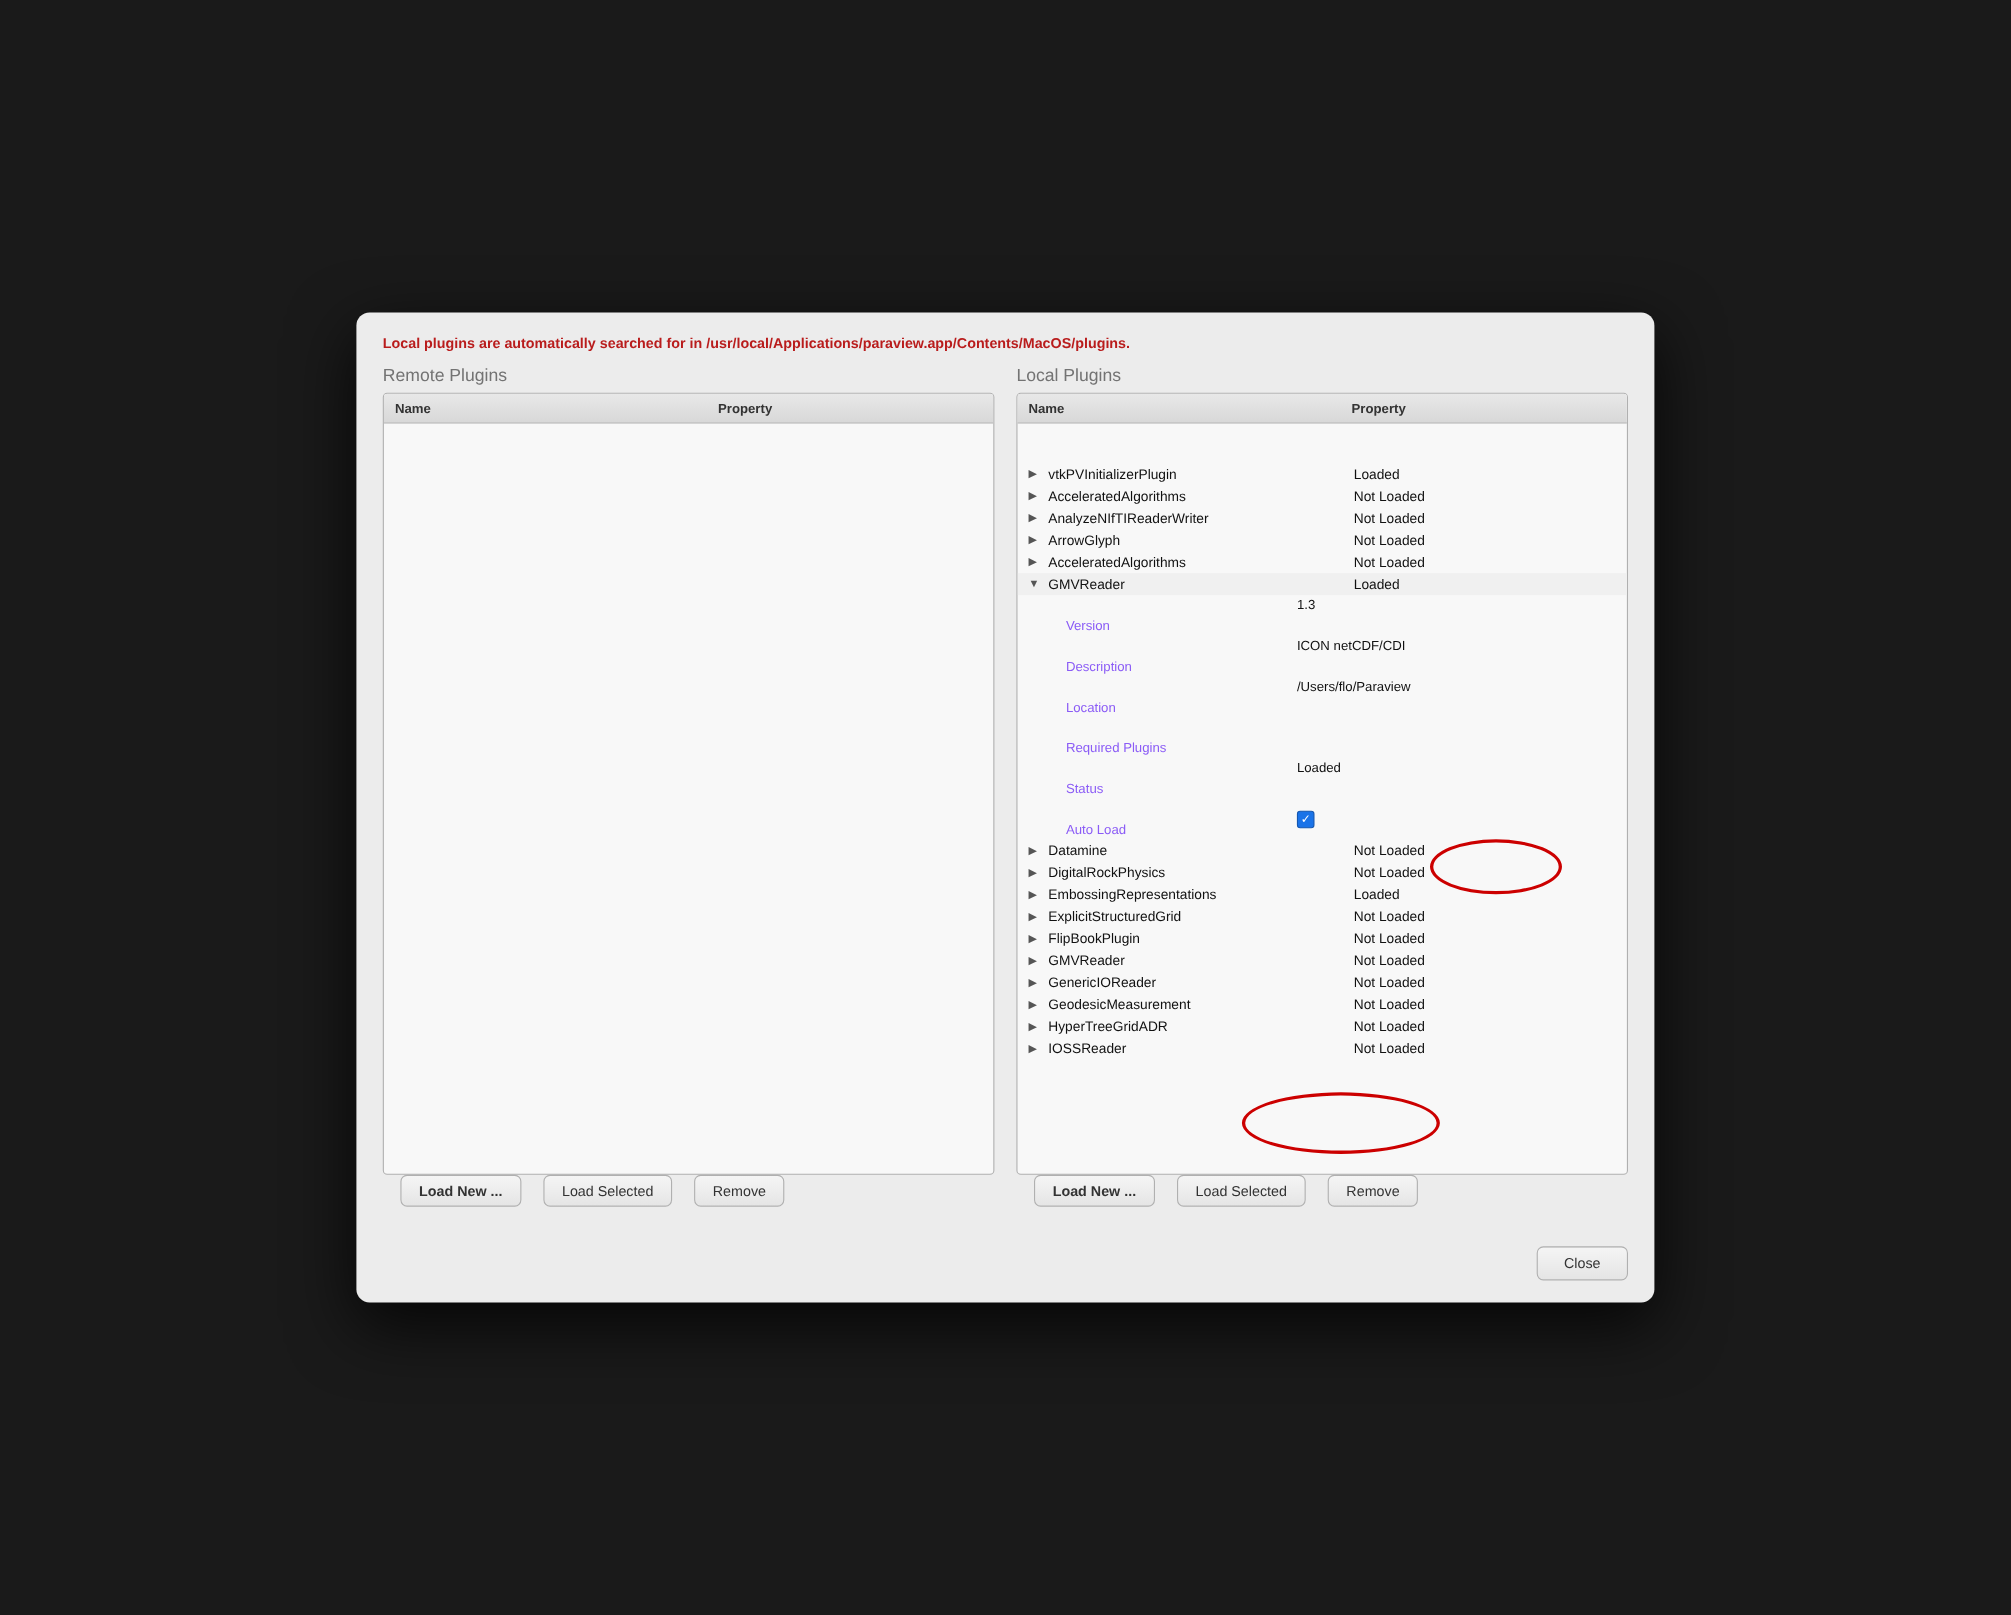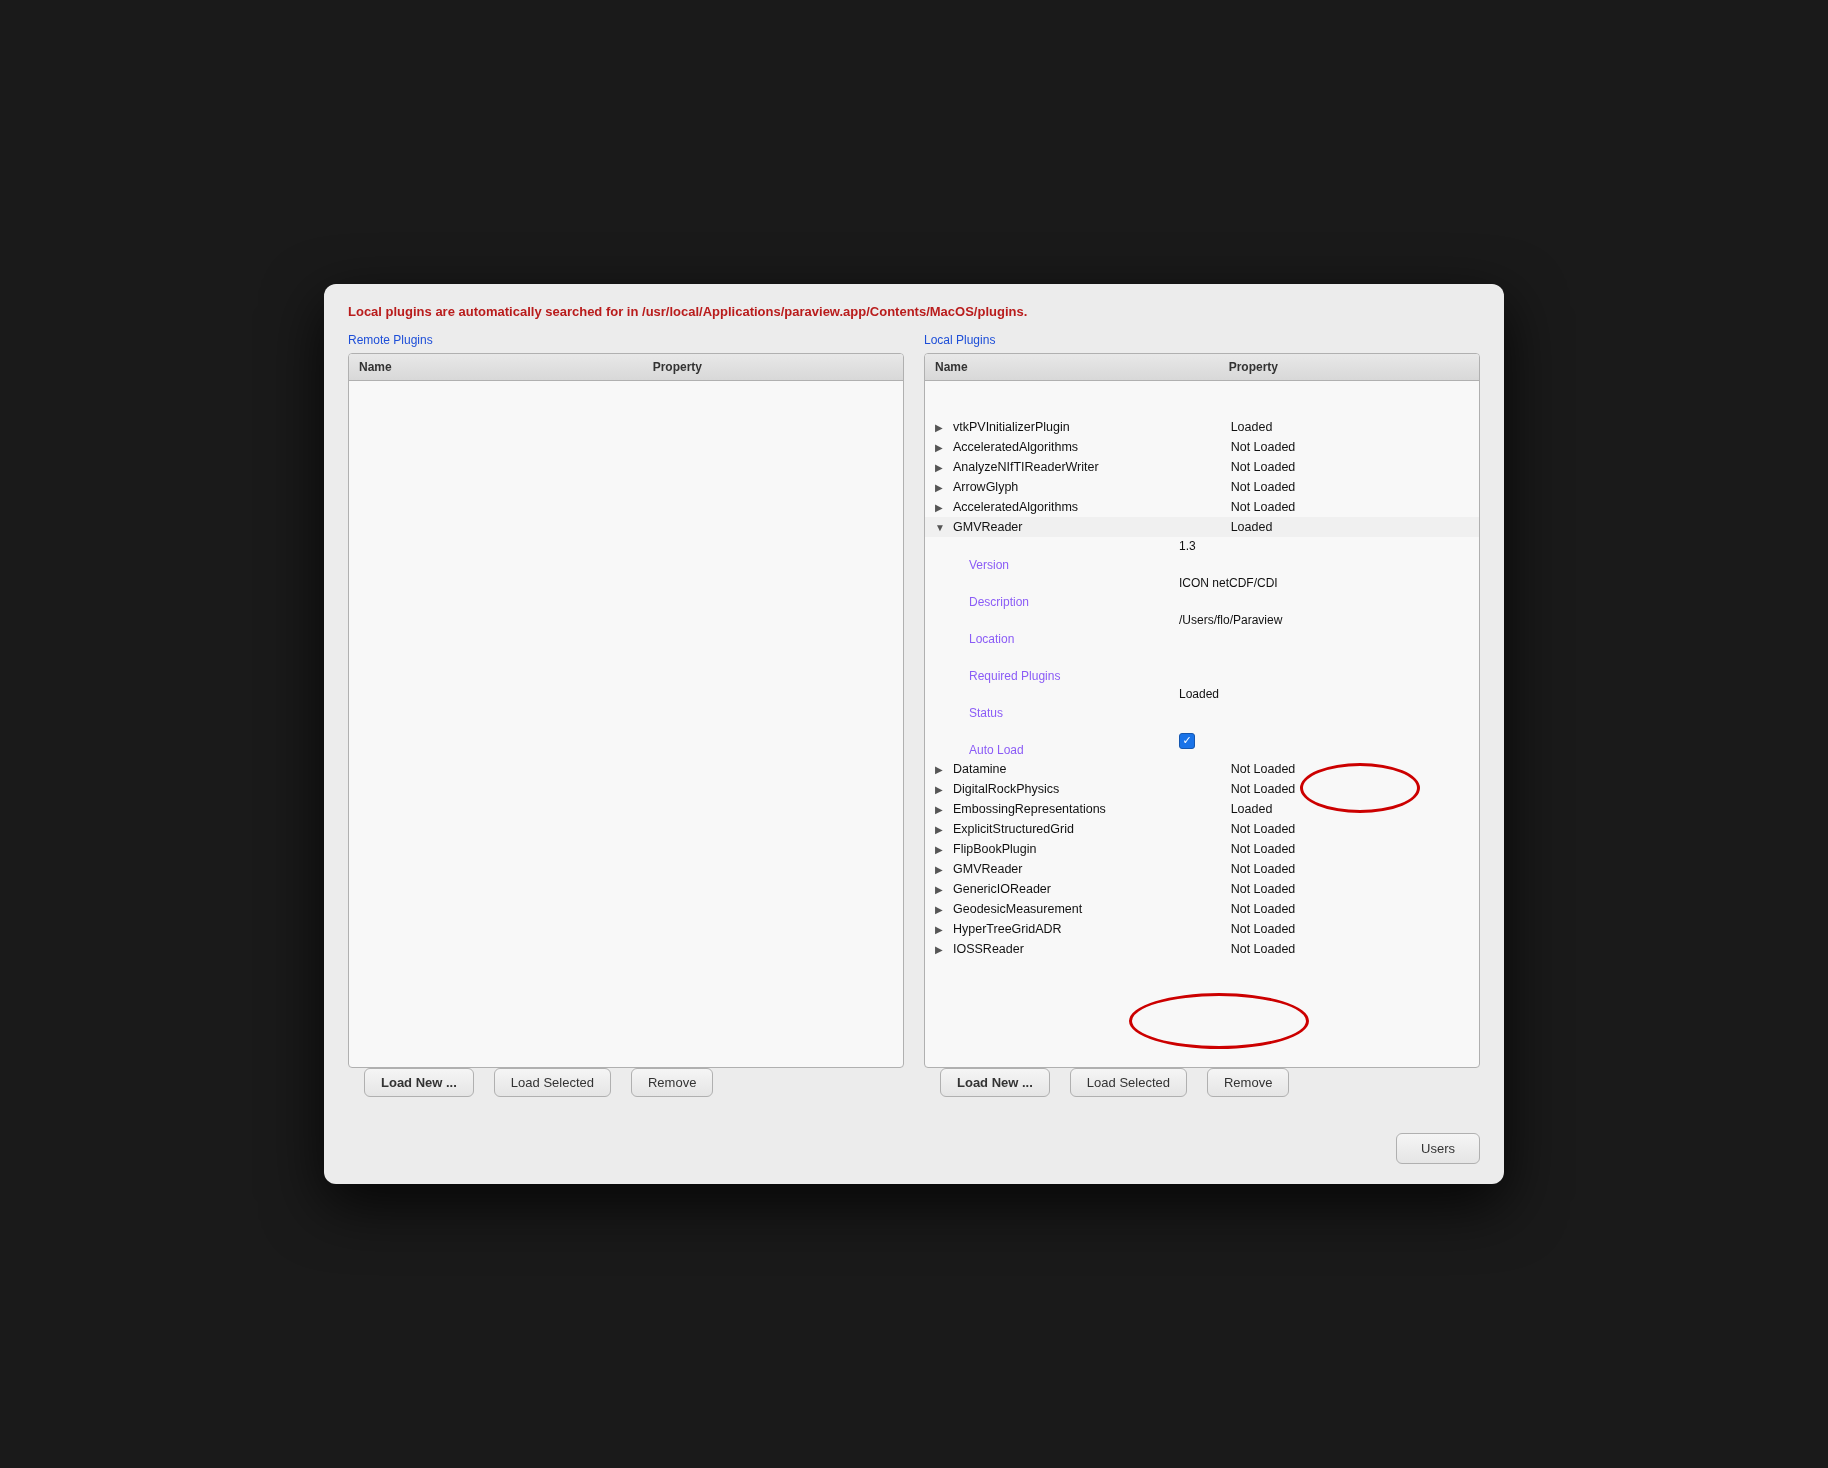--- a/index.html
+++ b/index.html
@@ -95,22 +95,22 @@
       flex: 1;
     }
 
     .panel {
       flex: 1;
       display: flex;
       flex-direction: column;
     }
 
     .panel-label {
-      font-size: 12px;
-      color: #1d4ed8;
+      font-size: 16px;
+      color: #737373;
       margin-bottom: 6px;
     }
 
     .plugin-table {
       flex: 1;
       border: 1px solid #b0b0b0;
       background: #f8f8f8;
       border-radius: 4px;
       overflow: hidden;
       display: flex;
@@ -473,15 +473,15 @@
           <button class="btn btn-load-new">Load New ...</button>
           <button class="btn">Load Selected</button>
           <button class="btn">Remove</button>
         </div>
       </div>
 
     </div>
   </div>
 
   <div class="bottom-bar">
-    <button class="btn-close">Users</button>
+    <button class="btn-close">Close</button>
   </div>
 </div>
 
 </body></html>

